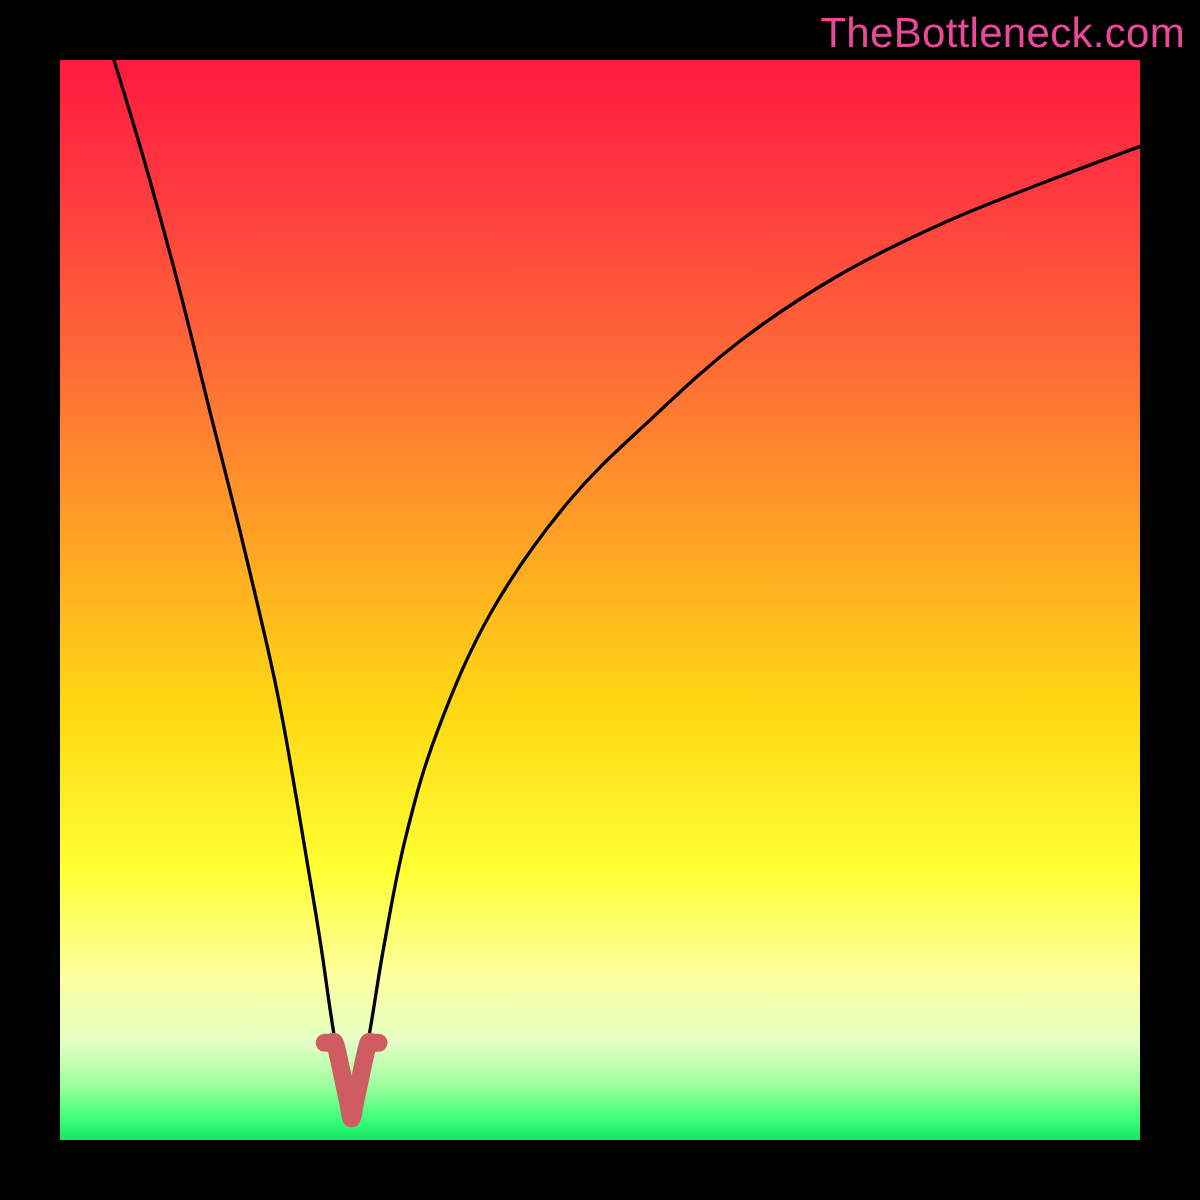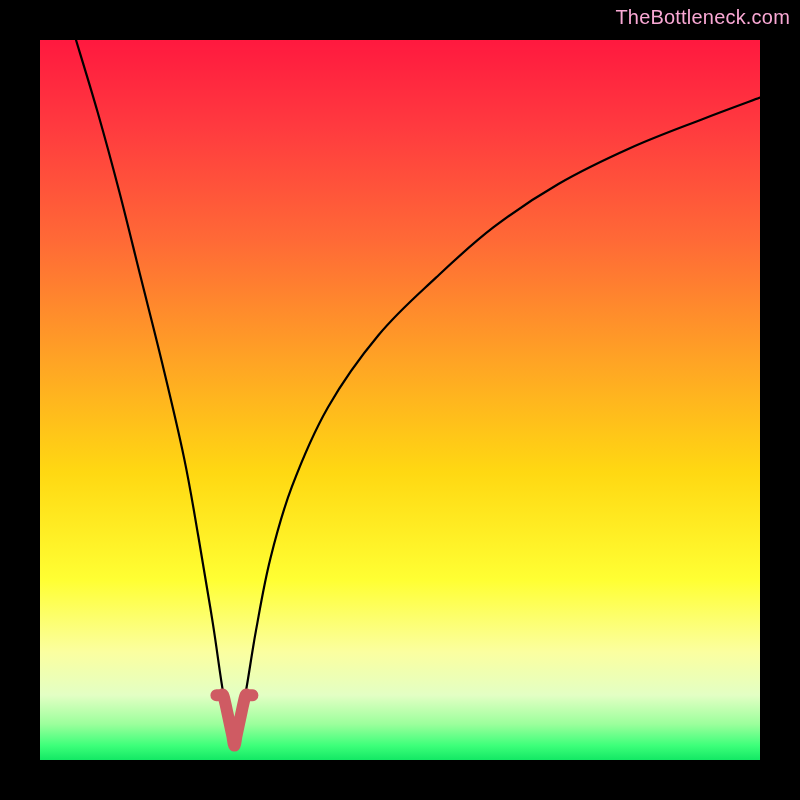--- a/index.html
+++ b/index.html
@@ -32,22 +32,22 @@
   }
   svg.curves {
     position: absolute;
     inset: 0;
   }
   .watermark {
     position: absolute;
     top: 6px;
     right: 10px;
     font-family: Arial, Helvetica, sans-serif;
-    font-size: 20px;
-    color: #f9a8d4;
+    font-size: 28px;
+    color: #ec4899;
     letter-spacing: 0.2px;
     font-weight: 500;
   }
 </style>
 </head>
 <body>
 
 <div class="frame">
 
   <div class="plot-area">

